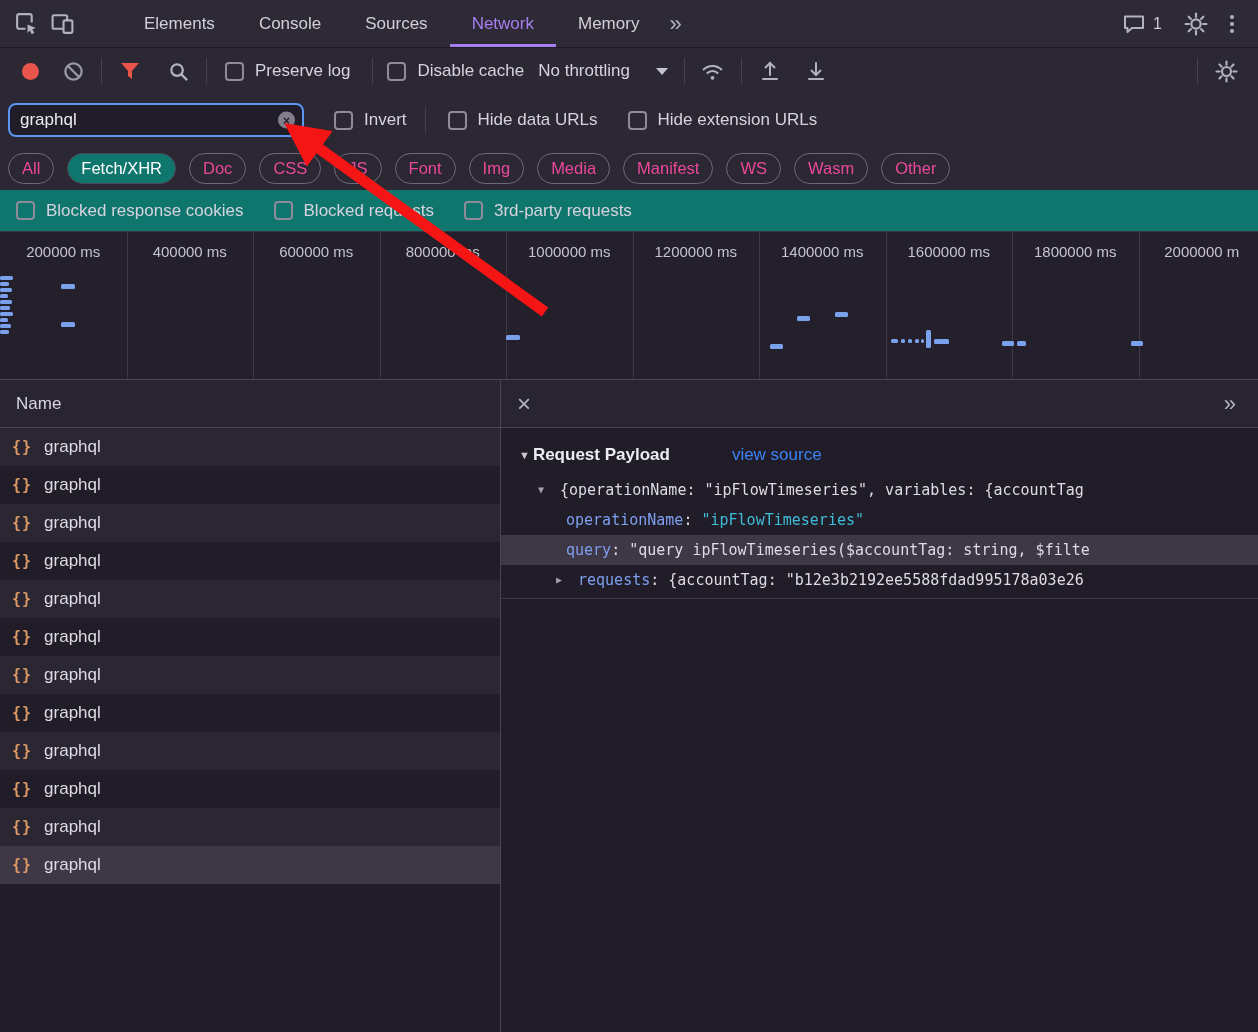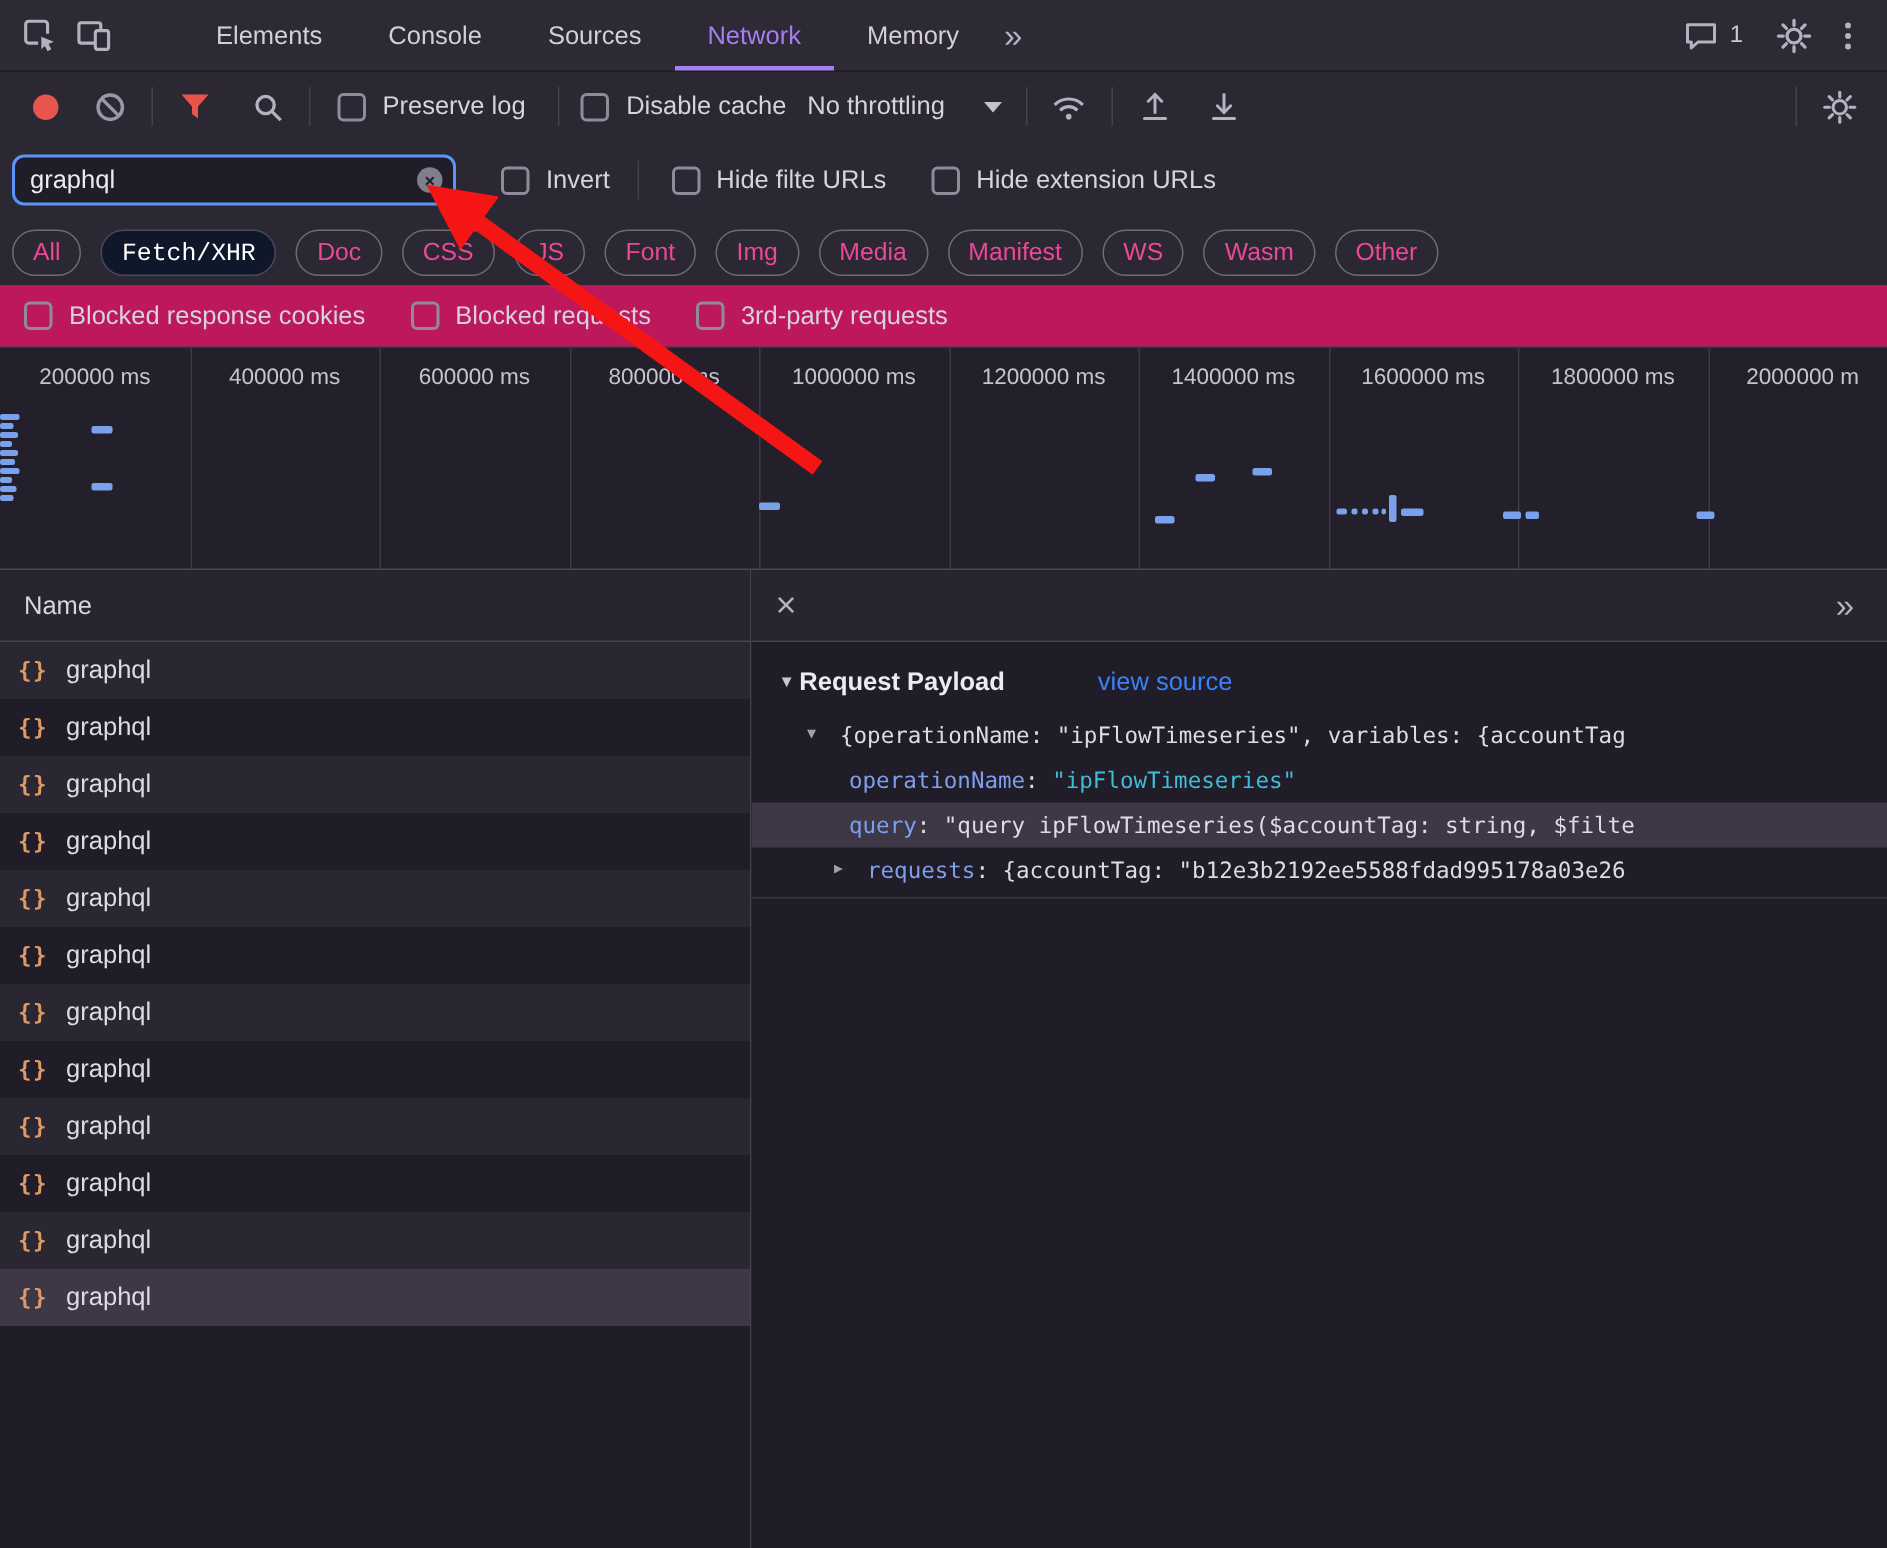--- a/index.html
+++ b/index.html
@@ -40,24 +40,24 @@
 
   
   .filterrow { height: 52px; background: #2b2733; display: flex; align-items: center; flex: none; }
   .filter-wrap { position: relative; margin-left: 8px; width: 296px; height: 34px; flex: none; }
   .filter-input { width: 100%; height: 100%; background: #211d28; border: 2px solid #5a95f5; border-radius: 8px; color: #eceaf2; font-size: 17px; font-family: "Liberation Sans", sans-serif; padding: 0 30px 0 10px; outline: none; }
   .clear-btn { position: absolute; right: 9px; top: 50%; transform: translateY(-50%); width: 17px; height: 17px; border-radius: 50%; background: #817d8c; color: #211d28; display: flex; align-items: center; justify-content: center; font-size: 12px; font-weight: bold; cursor: pointer; }
 
   
   .pillsrow { height: 44px; background: #2b2733; display: flex; align-items: center; gap: 13px; padding-left: 8px; flex: none; }
   .pill { padding: 5px 13px; border: 1.5px solid #6e6a78; border-radius: 17px; font-size: 16.5px; color: #ec4899; white-space: nowrap; cursor: pointer; }
-  .pill.active { background: #0f172a; border-color: #4e4859; color: #ffffff; font-family: Liberation Mono, monospace; }
-
-  
-  .extrarow { height: 42px; background: #be185d; display: flex; align-items: center; padding-left: 16px; border-bottom: 1px solid #3a3642; flex: none; }
+  .pill.active { background: #0f766e; border-color: #4e4859; color: #ffffff; }
+
+  
+  .extrarow { height: 42px; background: #0f766e; display: flex; align-items: center; padding-left: 16px; border-bottom: 1px solid #3a3642; flex: none; }
 
   
   .timeline { height: 148px; background: #231f2b; position: relative; border-bottom: 1px solid #4a4652; overflow: hidden; flex: none; cursor: crosshair; }
   .tl-labels { white-space: nowrap; width: 1280px; }
   .tl-label { display: inline-block; width: 126.5px; text-align: center; font-size: 15px; color: #c6c3cf; padding-top: 11px; white-space: nowrap; overflow: hidden; }
   .tl-line { position: absolute; top: 0; bottom: 0; width: 1px; background: #3c3844; }
   .tl-mark { position: absolute; background: var(--c-waterfall_blue, #7aa2ec); border-radius: 1.5px; }
 
   
   .split { flex: 1; display: flex; min-height: 0; }
@@ -229,21 +229,21 @@
       <input class="filter-input" type="text" value="graphql" style="">
       <span class="clear-btn">×</span>
     </div>
     <div class="cb-group" style="margin-left:30px">
       <span class="cb"></span>
       <span class="cb-label">Invert</span>
     </div>
     <div class="vdiv" style="margin-left:18px"></div>
     <div class="cb-group" style="margin-left:12px">
       <span class="cb"></span>
-      <span class="cb-label">Hide filte URLs</span>
+      <span class="cb-label">Hide data URLs</span>
     </div>
     <div class="cb-group" style="margin-left:30px">
       <span class="cb"></span>
       <span class="cb-label">Hide extension URLs</span>
     </div>
   </div>
 
   <div class="pillsrow" id="pills">
       <div class="pill">All</div>
       <div class="pill active">Fetch/XHR</div>

